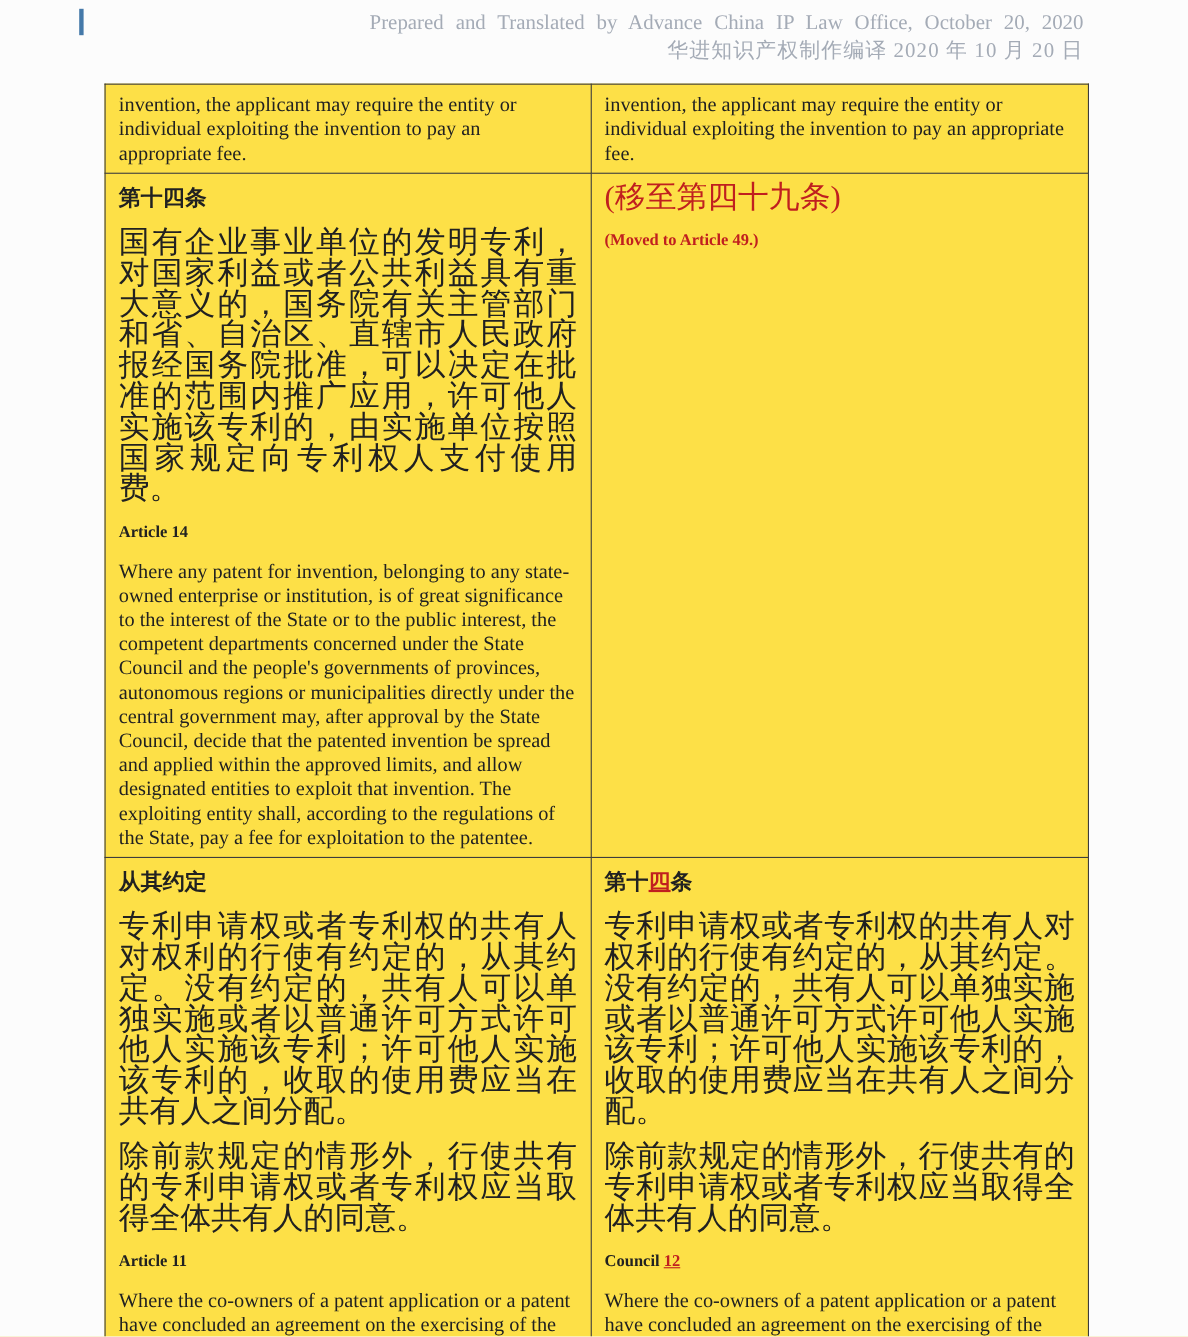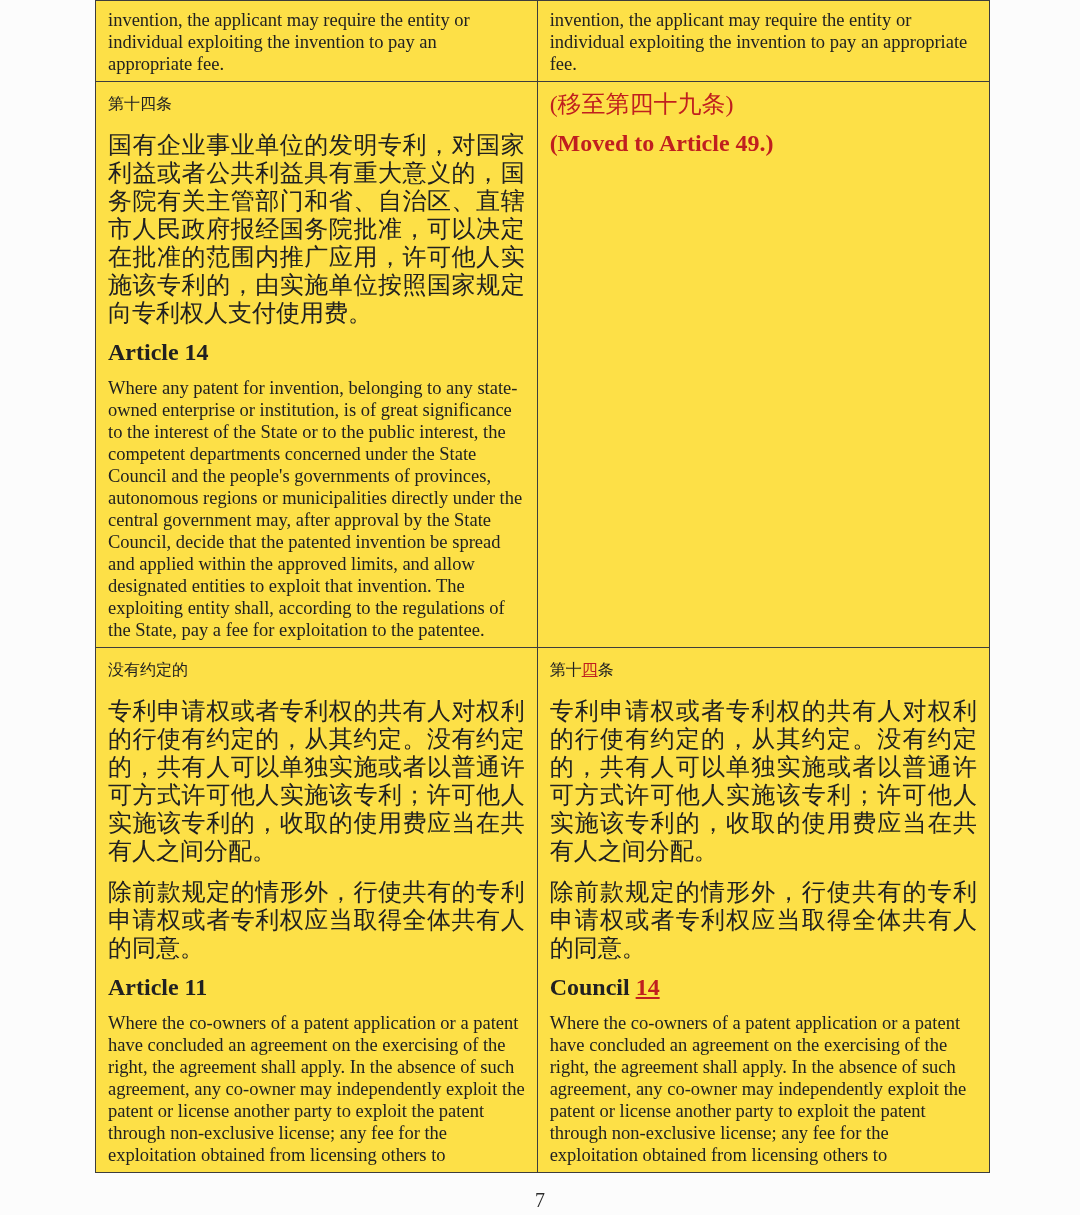--- a/index.html
+++ b/index.html
@@ -63,31 +63,31 @@
 
   .cell p { margin: 0 0 13px 0; }
   .cell > :last-child { margin-bottom: 0; }
 
   .en {
     font-size: 18.5px;
     line-height: 22px;
     text-align: left;
   }
   .zh {
-    font-size: 24px;
+    font-size: 28px;
     line-height: 28px;
     text-align: justify;
   }
   .heading-zh {
-    font-size: 16px;
+    font-size: 20px;
     line-height: 28px;
-    font-weight: normal;
+    font-weight: bold;
   }
   .heading-en {
-    font-size: 24px;
+    font-size: 15px;
     line-height: 24px;
     font-weight: bold;
   }
   .red { color: #c01f1f; }
   .red-bold { color: #c01f1f; font-weight: bold; }
   .red-underline {
     color: #c01f1f;
     text-decoration: underline;
   }
   
@@ -96,20 +96,25 @@
     margin-top: 16px;
     font-size: 20px;
     color: #2c2c2c;
   }
 </style>
 </head>
 <body>
 
 <div class="page">
 
+  <div class="header">
+    <span class="blue-bar"></span>
+    <div class="header-line-en">Prepared and Translated by Advance China IP Law Office, October 20, 2020</div>
+    <div class="header-line-zh">华进知识产权制作编译 2020 年 10 月 20 日</div>
+  </div>
 
   <table class="compare-table">
     <colgroup>
         <col class="col-left">
         <col class="col-right">
       </colgroup>
 
     <tbody>
         <tr>
       <td class="cell">
@@ -128,31 +133,31 @@
         <p class="en">Where any patent for invention, belonging to any state-owned enterprise or institution, is of great significance to the interest of the State or to the public interest, the competent departments concerned under the State Council and the people's governments of provinces, autonomous regions or municipalities directly under the central government may, after approval by the State Council, decide that the patented invention be spread and applied within the approved limits, and allow designated entities to exploit that invention. The exploiting entity shall, according to the regulations of the State, pay a fee for exploitation to the patentee.</p>
       </td>
       <td class="cell">
         <p class="zh red">(移至第四十九条)</p>
         <p class="heading-en red-bold">(Moved to Article 49.)</p>
       </td>
     </tr>
 
     <tr>
       <td class="cell">
-        <p class="heading-zh">没有约定的</p>
+        <p class="heading-zh">从其约定</p>
         <p class="zh">专利申请权或者专利权的共有人对权利的行使有约定的，从其约定。没有约定的，共有人可以单独实施或者以普通许可方式许可他人实施该专利；许可他人实施该专利的，收取的使用费应当在共有人之间分配。</p>
         <p class="zh">除前款规定的情形外，行使共有的专利申请权或者专利权应当取得全体共有人的同意。</p>
         <p class="heading-en">Article 11</p>
         <p class="en">Where the co-owners of a patent application or a patent have concluded an agreement on the exercising of the right, the agreement shall apply. In the absence of such agreement, any co-owner may independently exploit the patent or license another party to exploit the patent through non-exclusive license; any fee for the exploitation obtained from licensing others to</p>
       </td>
       <td class="cell">
         <p class="heading-zh"><span>第十</span><span class="red-underline">四</span><span>条</span></p>
         <p class="zh">专利申请权或者专利权的共有人对权利的行使有约定的，从其约定。没有约定的，共有人可以单独实施或者以普通许可方式许可他人实施该专利；许可他人实施该专利的，收取的使用费应当在共有人之间分配。</p>
         <p class="zh">除前款规定的情形外，行使共有的专利申请权或者专利权应当取得全体共有人的同意。</p>
-        <p class="heading-en"><span>Council </span><span class="red-underline">14</span></p>
+        <p class="heading-en"><span>Council </span><span class="red-underline">12</span></p>
         <p class="en">Where the co-owners of a patent application or a patent have concluded an agreement on the exercising of the right, the agreement shall apply. In the absence of such agreement, any co-owner may independently exploit the patent or license another party to exploit the patent through non-exclusive license; any fee for the exploitation obtained from licensing others to</p>
       </td>
     </tr>
   </tbody>
     </table>
 
   <div class="footer">
     <span>7</span>
   </div>
 

